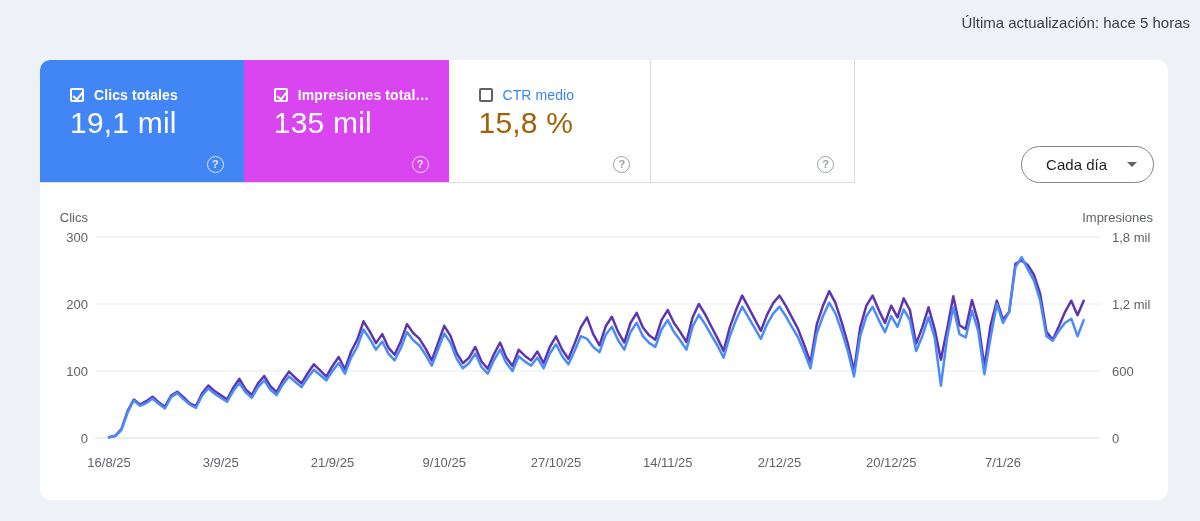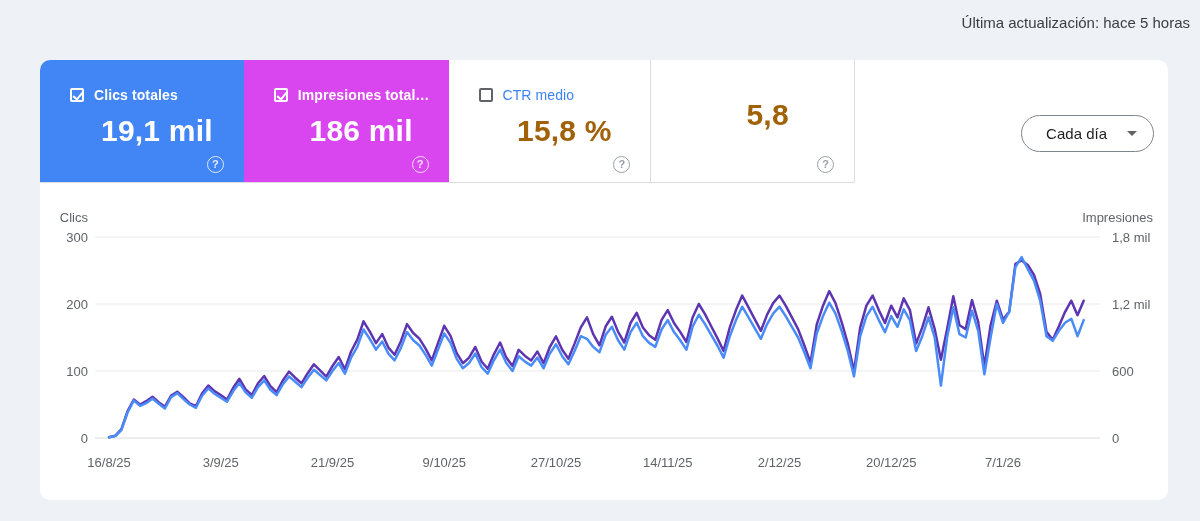--- a/index.html
+++ b/index.html
@@ -57,42 +57,42 @@
   .cb.light { border-color: #ffffff; }
   .cb.checked::after {
     content: "";
     position: absolute;
     left: 3px; top: 0px;
     width: 4px; height: 8px;
     border-right: 2px solid #ffffff;
     border-bottom: 2px solid #ffffff;
     transform: rotate(40deg);
   }
-  .card-value { margin-top: 11px; font-size: 30px; font-weight: 700; letter-spacing: .2px; text-align: center; }
+  .card-value { margin-top: 3px; font-size: 30px; font-weight: 400; letter-spacing: .2px; }
   .card--clicks .card-value, .card--impressions .card-value { color: #ffffff; }
   .card--ctr .card-value, .card--position .card-value { color: #a16207; }
 
   .help {
     position: absolute;
     right: 20px; bottom: 9px;
     width: 17px; height: 17px;
     border-radius: 50%;
     border: 1px solid #9aa0a6;
     color: #9aa0a6;
     font-size: 11px; font-weight: 700;
     line-height: 15px; text-align: center;
     cursor: pointer;
   }
   .help.light { border-color: rgba(255,255,255,.8); color: rgba(255,255,255,.85); }
 
   .toolbar {
     flex: 1;
     display: flex;
     justify-content: flex-end;
-    align-items: center;
+    align-items: flex-end;
     padding: 24px 14px 0 0;
   }
   .granularity {
     display: flex;
     align-items: center;
     gap: 20px;
     height: 37px;
     padding: 0 16px 0 24px;
     background: #ffffff;
     border: 1px solid #80868b;
@@ -131,35 +131,34 @@
         </div>
         <div class="card-value">19,1 mil</div>
         <span class="help light">?</span>
       </div>
 
       <div class="card card--impressions">
         <div class="card-top">
           <span class="cb light checked"></span>
           <span class="card-label">Impresiones total…</span>
         </div>
-        <div class="card-value">186 mil</div>
+        <div class="card-value">135 mil</div>
         <span class="help light">?</span>
       </div>
 
       <div class="card card--ctr">
         <div class="card-top">
           <span class="cb"></span>
           <span class="card-label">CTR medio</span>
         </div>
         <div class="card-value">15,8 %</div>
         <span class="help">?</span>
       </div>
 
       <div class="card card--position">
-        <div class="card-value">5,8</div>
         <span class="help">?</span>
       </div>
 
     </div>
     <div class="toolbar">
       <button class="granularity">
         <span>Cada día</span>
         <span class="caret"></span>
       </button>
     </div>

